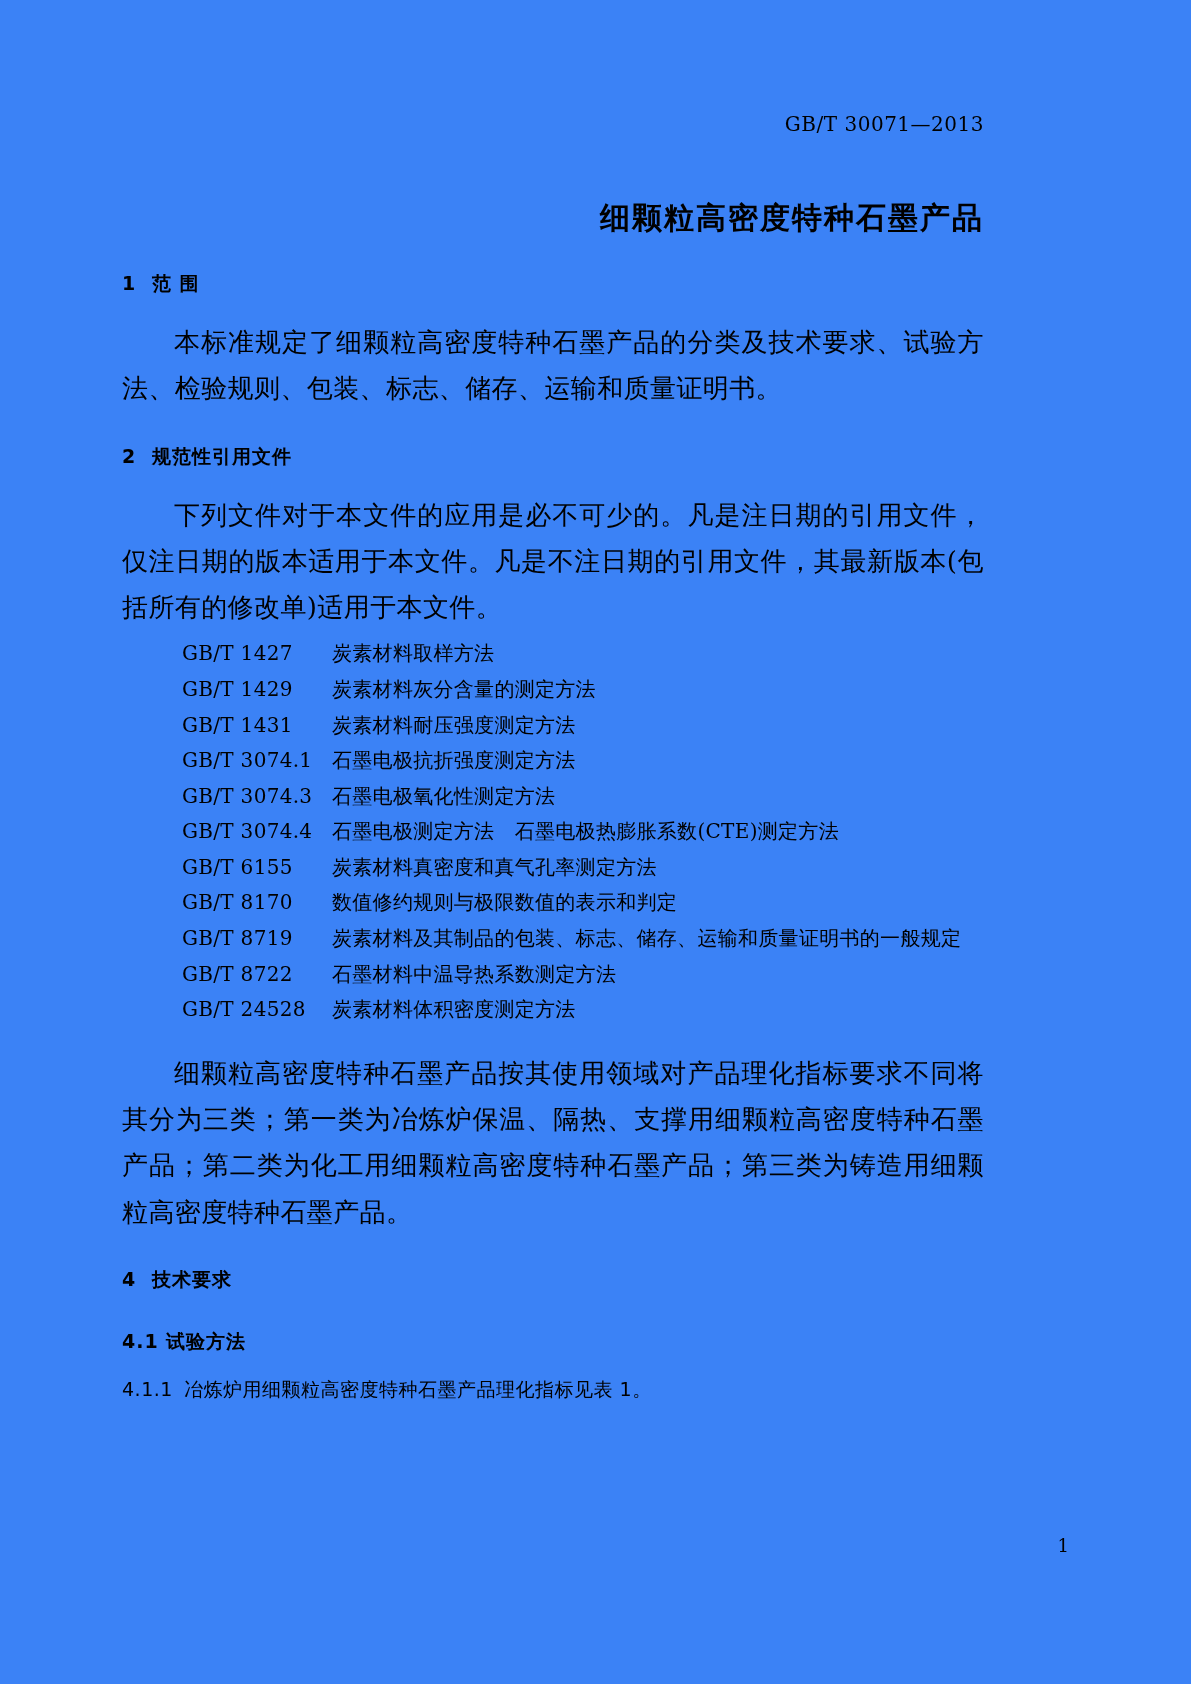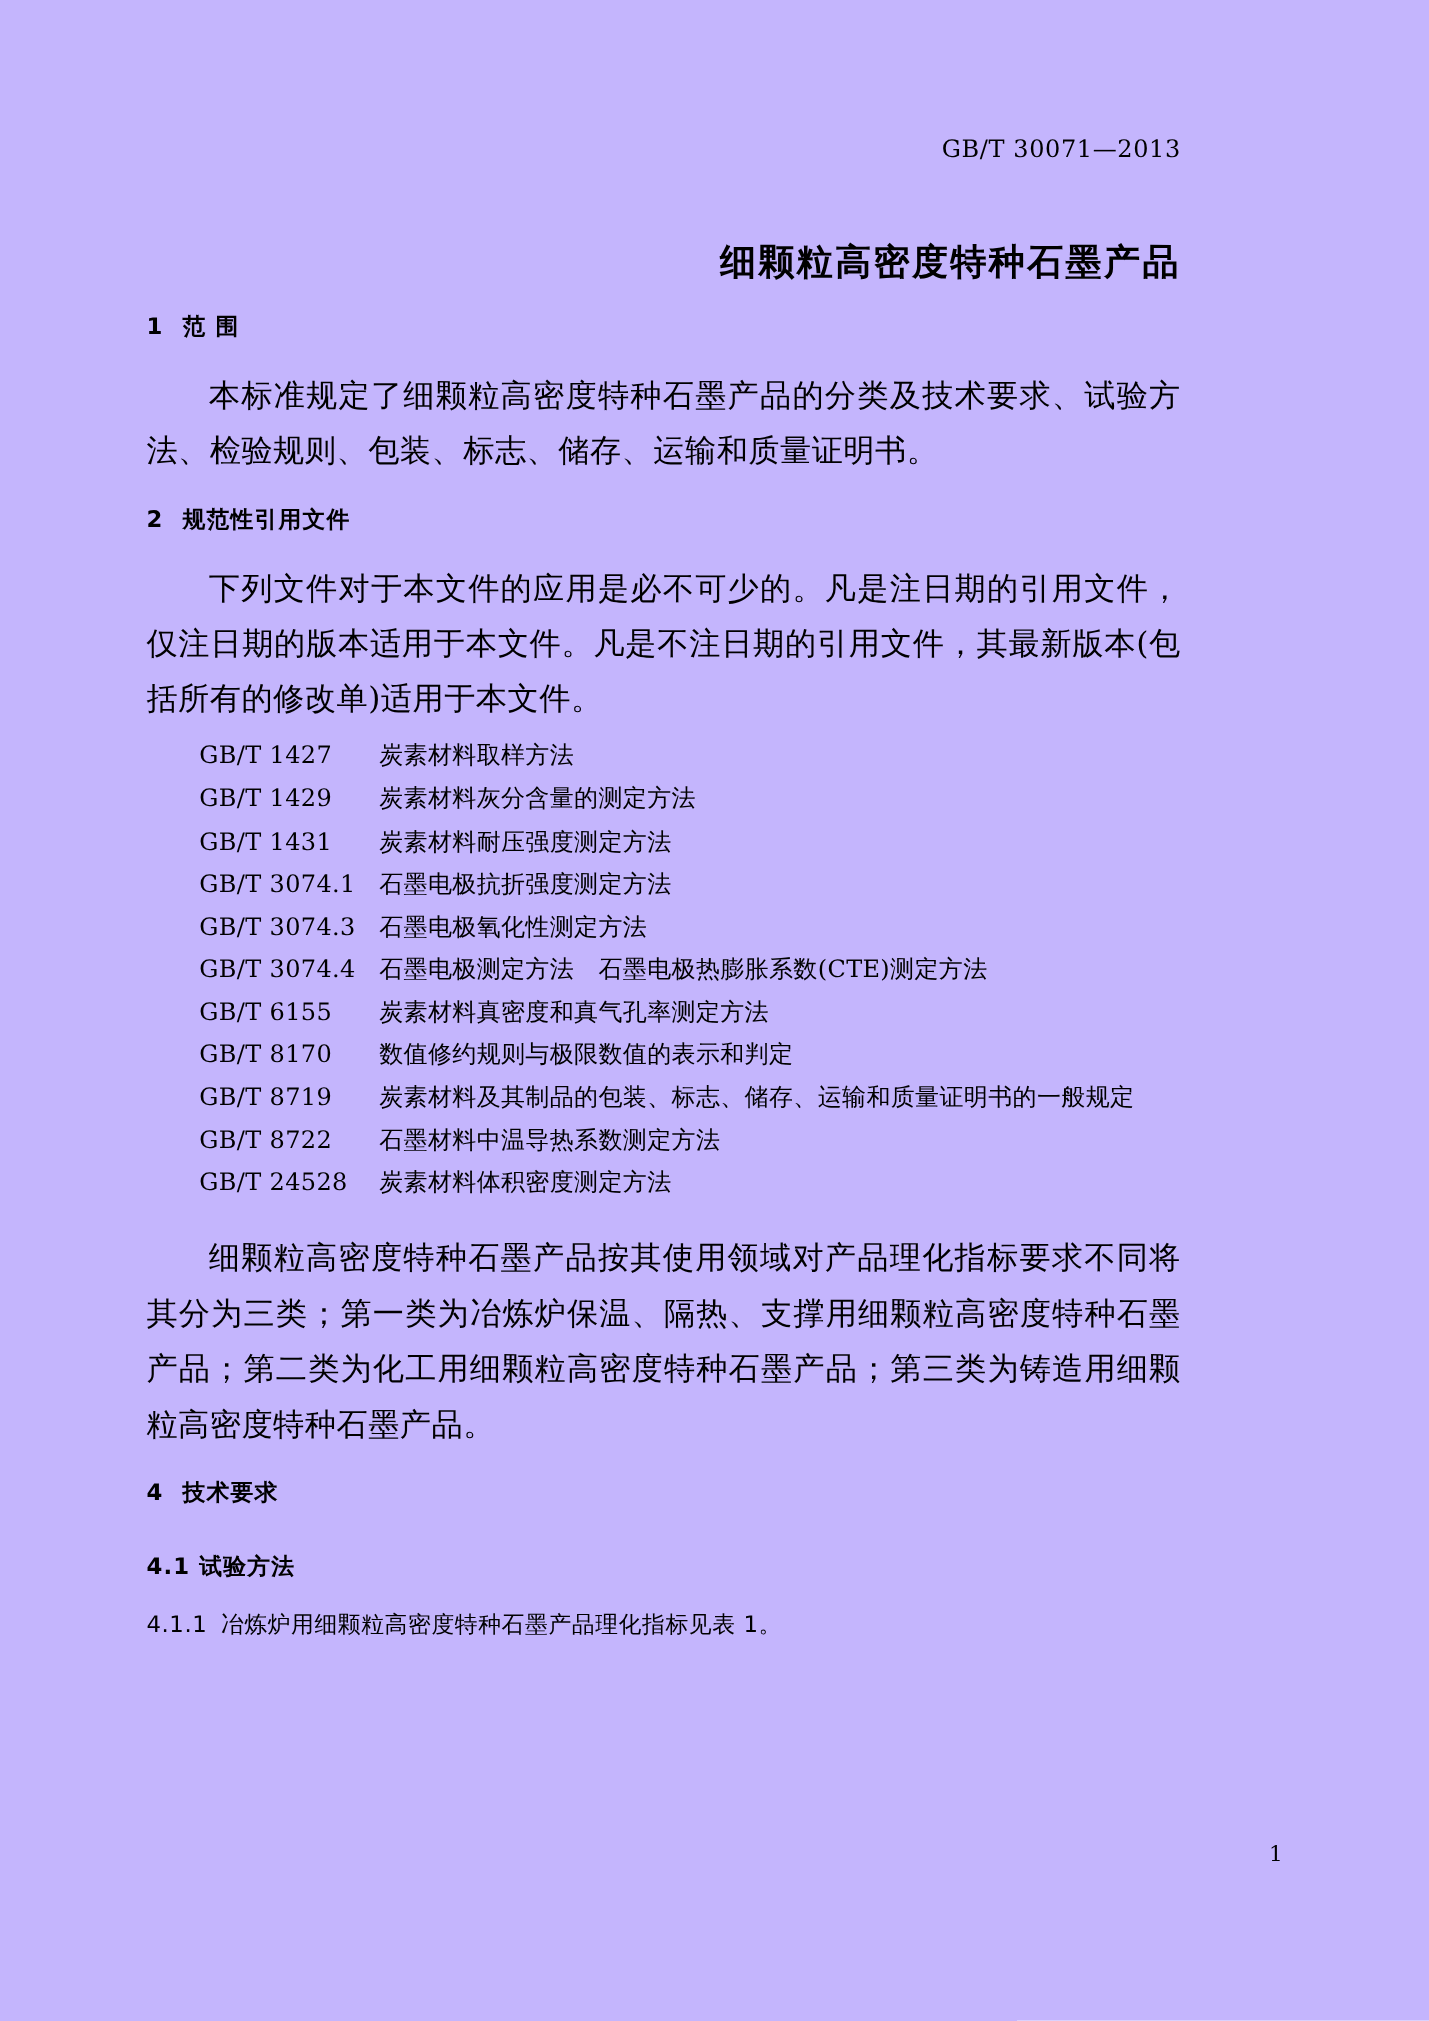--- a/index.html
+++ b/index.html
@@ -9,21 +9,21 @@
   }
   body {
     font-family: "DejaVu Serif", "Liberation Serif", serif;
     color: #000000;
   }
   .page {
     position: relative;
     width: 1191px;
     height: 1684px;
     margin: 0 auto;
-    background: #c4b5fd;
+    background: #3b82f6;
     box-sizing: border-box;
     padding: 0;
     overflow: hidden;
   }
   .content {
     position: absolute;
     left: 122px;
     top: 0;
     width: 862px;
   }
@@ -43,21 +43,21 @@
     margin-top: 62px;
     text-align: right;
     font-family: "DejaVu Sans", "Liberation Sans", sans-serif;
     font-size: 30px;
     font-weight: bold;
     letter-spacing: 2px;
   }
 
   
   .h1 {
-    margin-top: 20px;
+    margin-top: 32px;
     font-family: "DejaVu Sans", "Liberation Sans", sans-serif;
     font-size: 19px;
     font-weight: bold;
     letter-spacing: 1px;
   }
   .h1 .num {
     display: inline-block;
     min-width: 30px;
   }
   .h2 {
@@ -92,21 +92,21 @@
     text-justify: inter-ideograph;
     text-indent: 2em;
     letter-spacing: 0.4px;
   }
   p.body.tight {
     margin-top: 0;
   }
 
   
   .ref-list {
-    margin: 0;
+    margin: 16px;
     padding: 0;
     list-style: none;
     margin-top: 6px;
   }
   .ref-list li {
     font-size: 20px;
     line-height: 1.78;
     padding-left: 2.2em;
     letter-spacing: 0.3px;
     white-space: nowrap;

